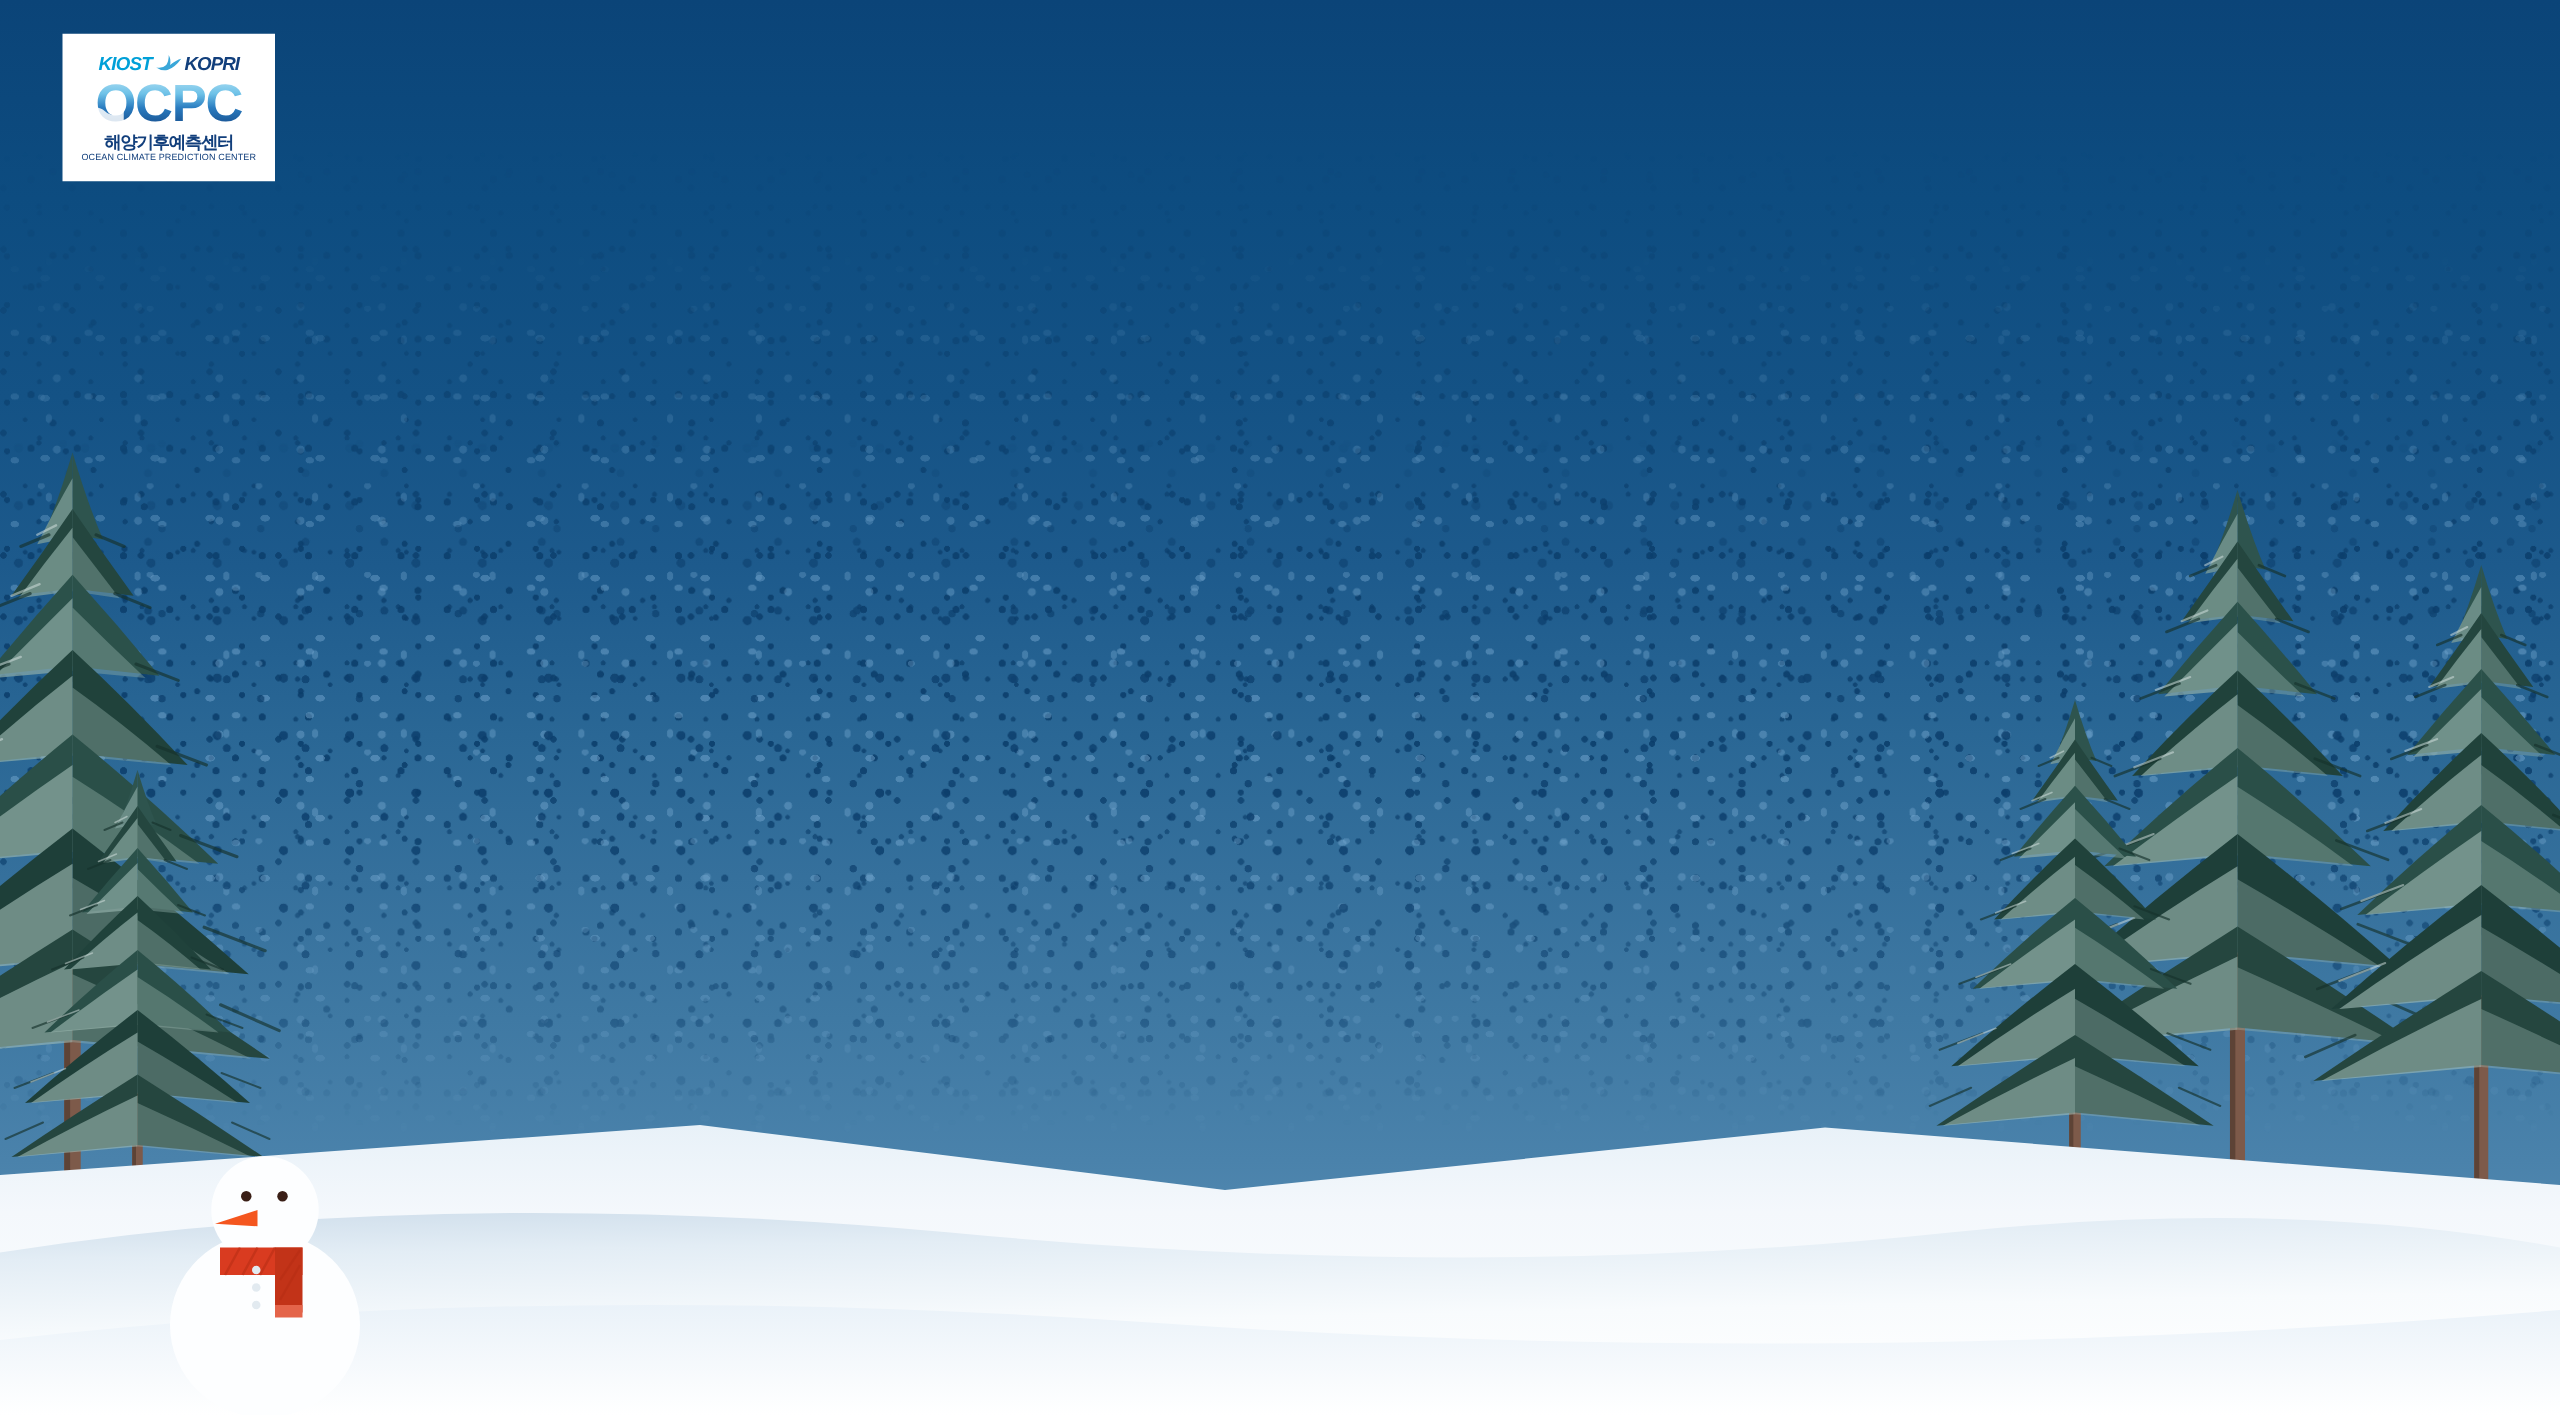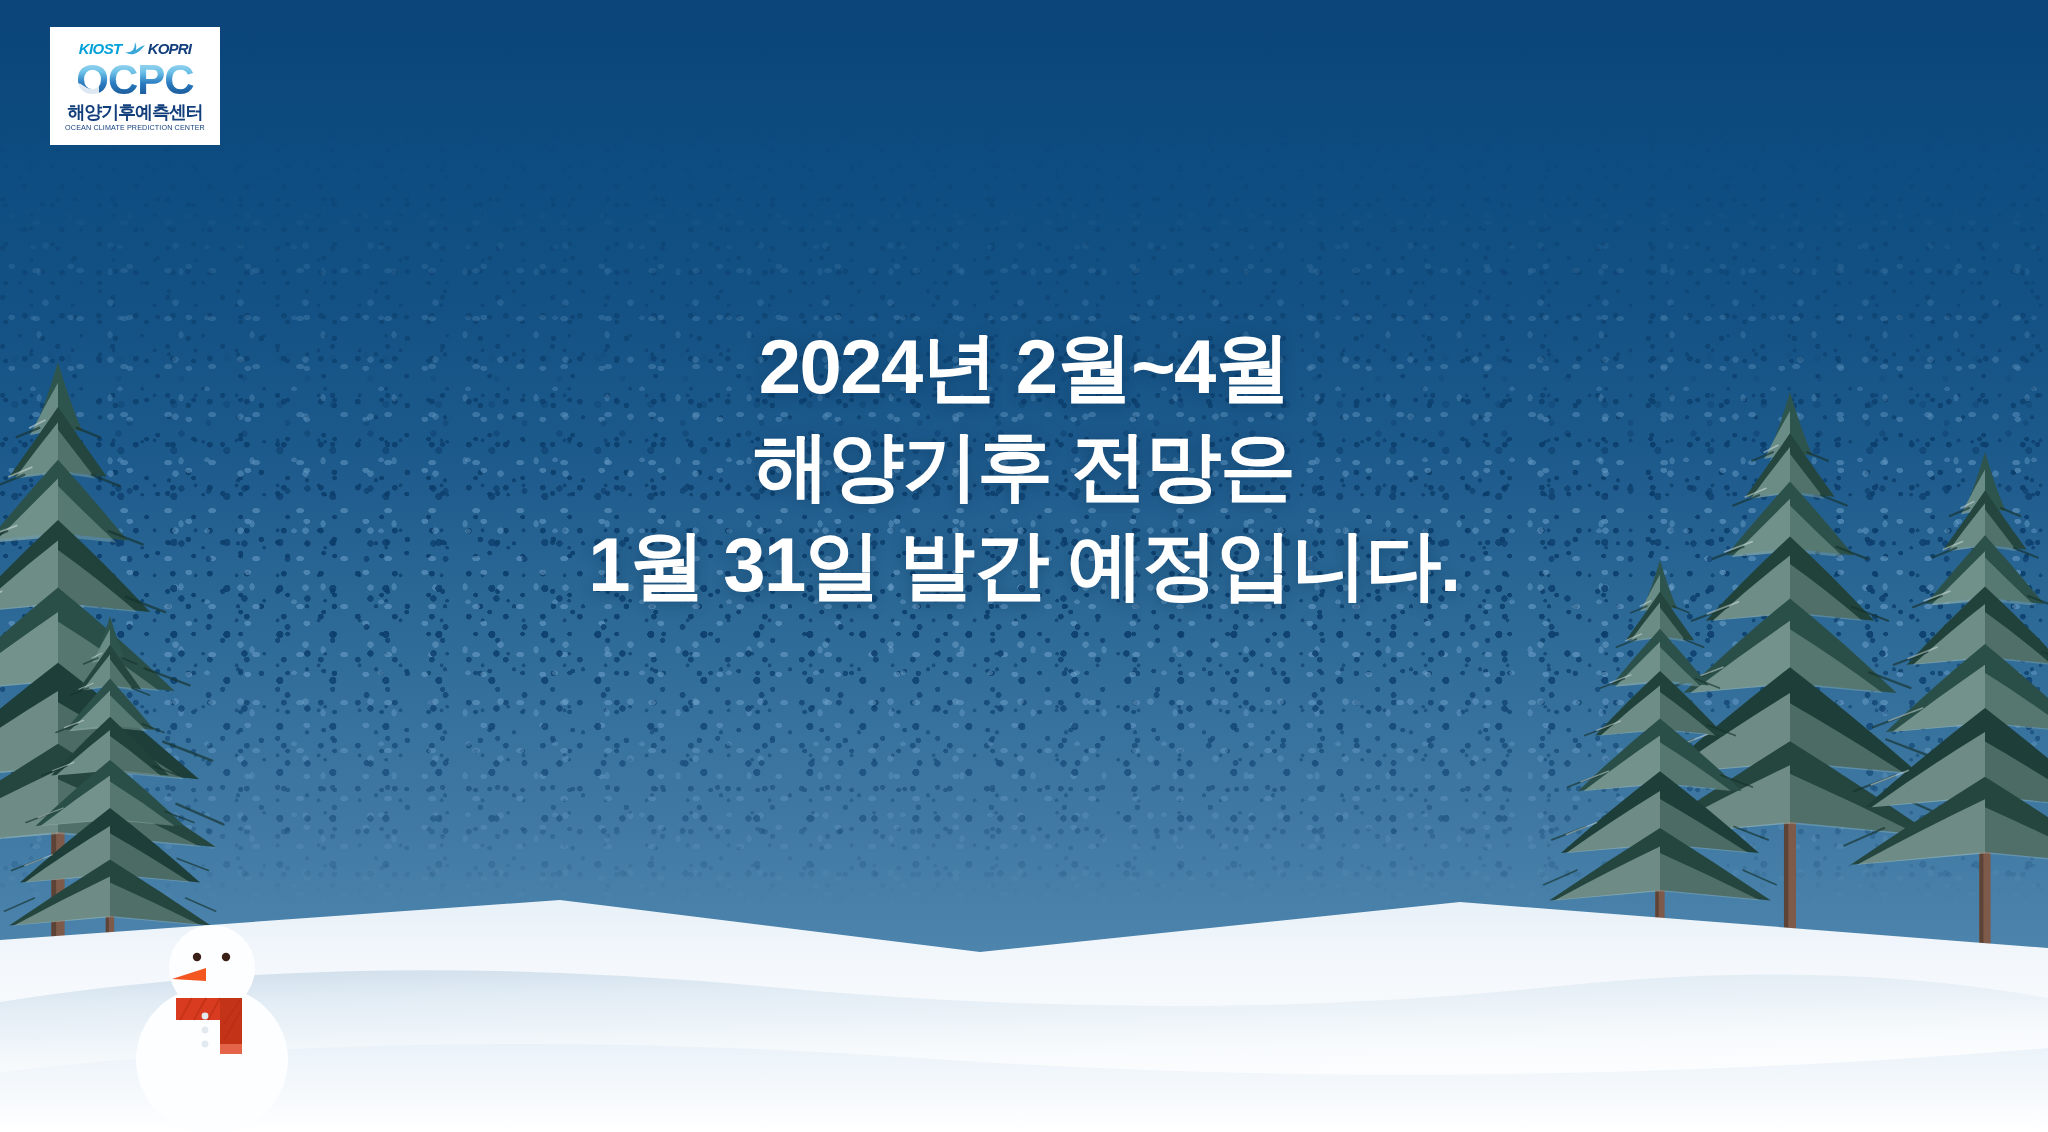--- a/index.html
+++ b/index.html
@@ -126,21 +126,21 @@
     font-size: 15px;
     font-weight: 700;
     color: #123f7c;
     letter-spacing: -0.8px;
     font-style: italic;
     line-height: 1;
     text-align: right;
   }
   .logo-wordmark { margin-top: 1px; display:block; }
   .logo-kor {
-    font-size: 18px;
+    font-size: 14px;
     font-weight: 800;
     color: #123f7c;
     letter-spacing: -1.1px;
     line-height: 1.05;
     margin-top: 1px;
     white-space: nowrap;
   }
   .logo-eng {
     font-size: 7.2px;
     font-weight: 400;
@@ -326,19 +326,14 @@
         </linearGradient>
       </defs>
       <text x="78" y="36" text-anchor="middle" font-family="Liberation Sans, sans-serif" font-size="42" font-weight="700" fill="url(#ocpcg)" letter-spacing="-1">OCPC</text>
       <path d="M12 28 q8 -6 15 0 q7 6 15 0 l0 8 q-8 5 -15 0 q-7 -5 -15 0 Z" fill="#ffffff" opacity=".85"></path>
     </svg>
 
     <div class="logo-kor">해양기후예측센터</div>
     <div class="logo-eng">OCEAN CLIMATE PREDICTION CENTER</div>
   </div>
 
-  <div class="headline">
-    <span class="line">2024년 2월~4월</span>
-    <span class="line">해양기후 전망은</span>
-    <span class="line">1월 31일 발간 예정입니다.</span>
-  </div>
 
 </div>
 
 </body></html>

